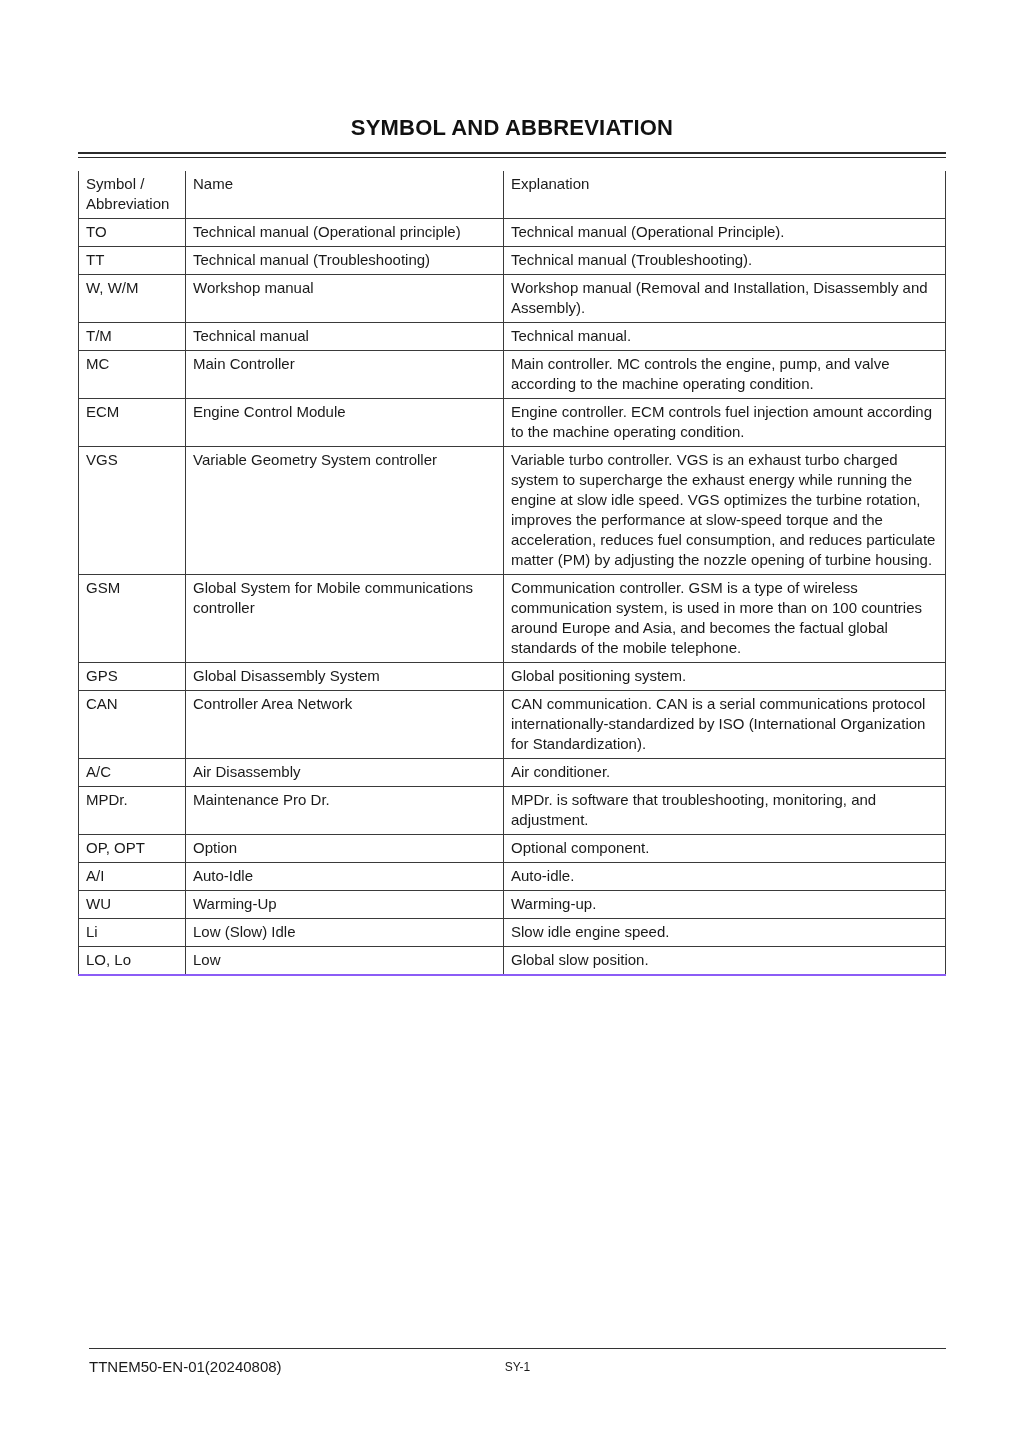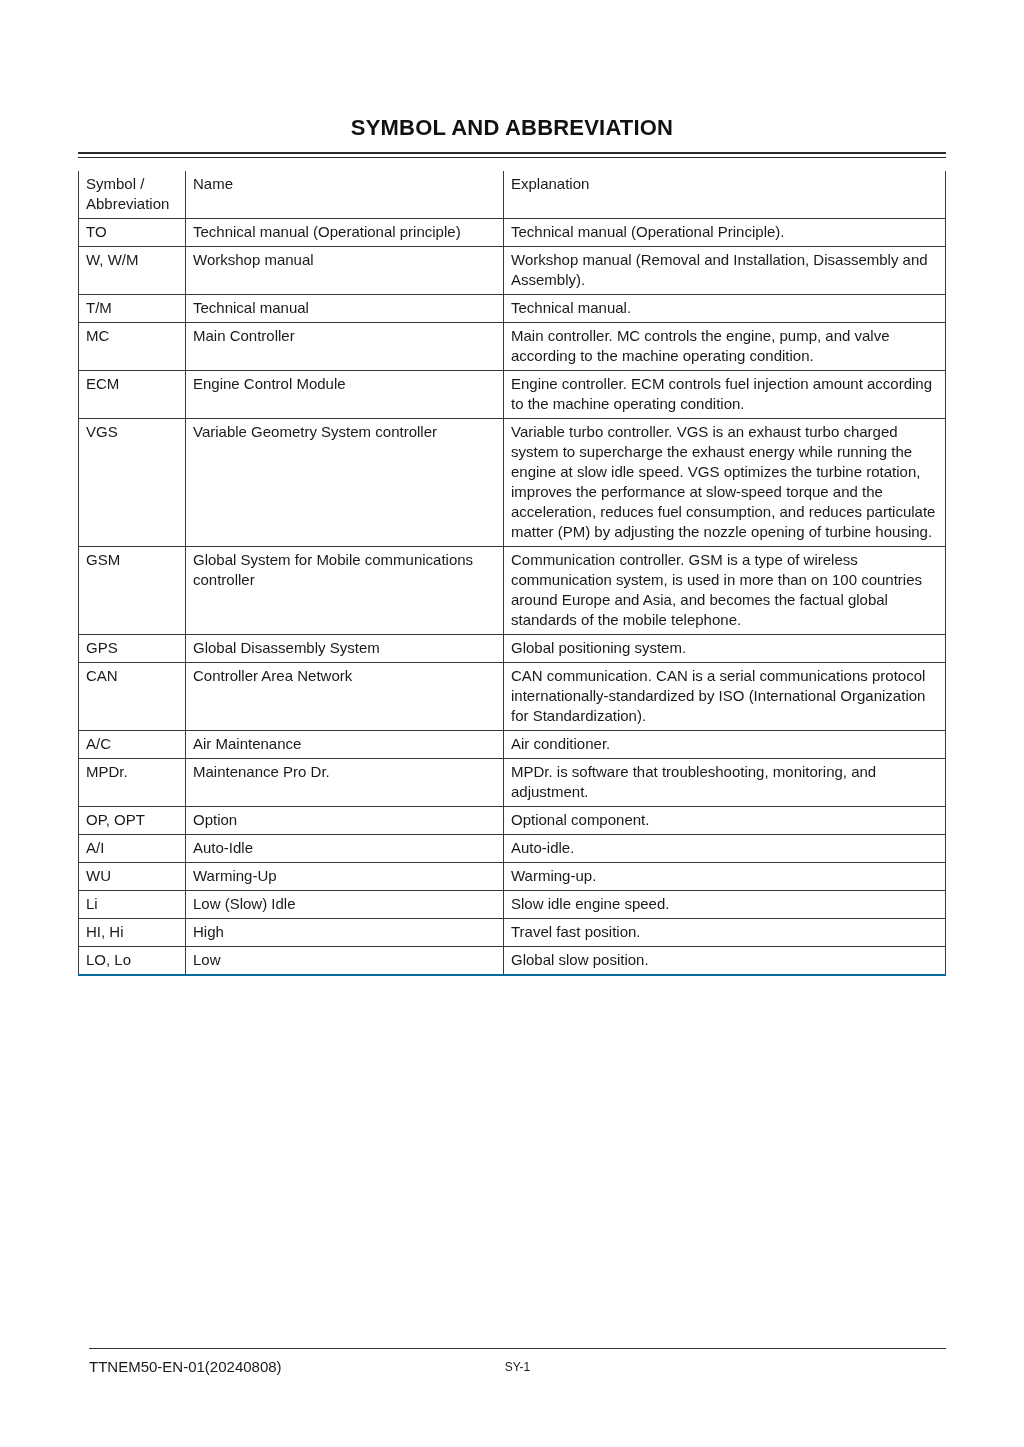--- a/index.html
+++ b/index.html
@@ -33,21 +33,21 @@
   .double-rule {
     margin-top: 10px;
     height: 6px;
     border-top: 2px solid #2b2b2b;
     border-bottom: 1px solid #2b2b2b;
   }
   table.abbrev {
     width: 100%;
     border-collapse: collapse;
     margin-top: 13px;
-    border-bottom: 2px solid #0369a1;
+    border-bottom: 2px solid #8b5cf6;
     table-layout: fixed;
   }
   table.abbrev col.c1 { width: 107px; }
   table.abbrev col.c2 { width: 318px; }
   table.abbrev col.c3 { width: auto; }
   table.abbrev th,
   table.abbrev td {
     border: 1px solid #3a3a3a;
     vertical-align: top;
     text-align: left;
@@ -103,20 +103,25 @@
         <th>Explanation</th>
       </tr>
     </thead>
     <tbody id="table-body">
         <tr>
           <td>TO</td>
           <td>Technical manual (Operational principle)</td>
           <td>Technical manual (Operational Principle).</td>
         </tr>
         <tr>
+          <td>TT</td>
+          <td>Technical manual (Troubleshooting)</td>
+          <td>Technical manual (Troubleshooting).</td>
+        </tr>
+        <tr>
           <td>W, W/M</td>
           <td>Workshop manual</td>
           <td>Workshop manual (Removal and Installation, Disassembly and Assembly).</td>
         </tr>
         <tr>
           <td>T/M</td>
           <td>Technical manual</td>
           <td>Technical manual.</td>
         </tr>
         <tr>
@@ -144,21 +149,21 @@
           <td>Global Disassembly System</td>
           <td>Global positioning system.</td>
         </tr>
         <tr>
           <td>CAN</td>
           <td>Controller Area Network</td>
           <td>CAN communication. CAN is a serial communications protocol internationally-standardized by ISO (International Organization for Standardization).</td>
         </tr>
         <tr>
           <td>A/C</td>
-          <td>Air Maintenance</td>
+          <td>Air Disassembly</td>
           <td>Air conditioner.</td>
         </tr>
         <tr>
           <td>MPDr.</td>
           <td>Maintenance Pro Dr.</td>
           <td>MPDr. is software that troubleshooting, monitoring, and adjustment.</td>
         </tr>
         <tr>
           <td>OP, OPT</td>
           <td>Option</td>
@@ -171,25 +176,20 @@
         </tr>
         <tr>
           <td>WU</td>
           <td>Warming-Up</td>
           <td>Warming-up.</td>
         </tr>
         <tr>
           <td>Li</td>
           <td>Low (Slow) Idle</td>
           <td>Slow idle engine speed.</td>
-        </tr>
-        <tr>
-          <td>HI, Hi</td>
-          <td>High</td>
-          <td>Travel fast position.</td>
         </tr>
         <tr>
           <td>LO, Lo</td>
           <td>Low</td>
           <td>Global slow position.</td>
         </tr>
       </tbody>
   </table>
 
   <div class="footer">

